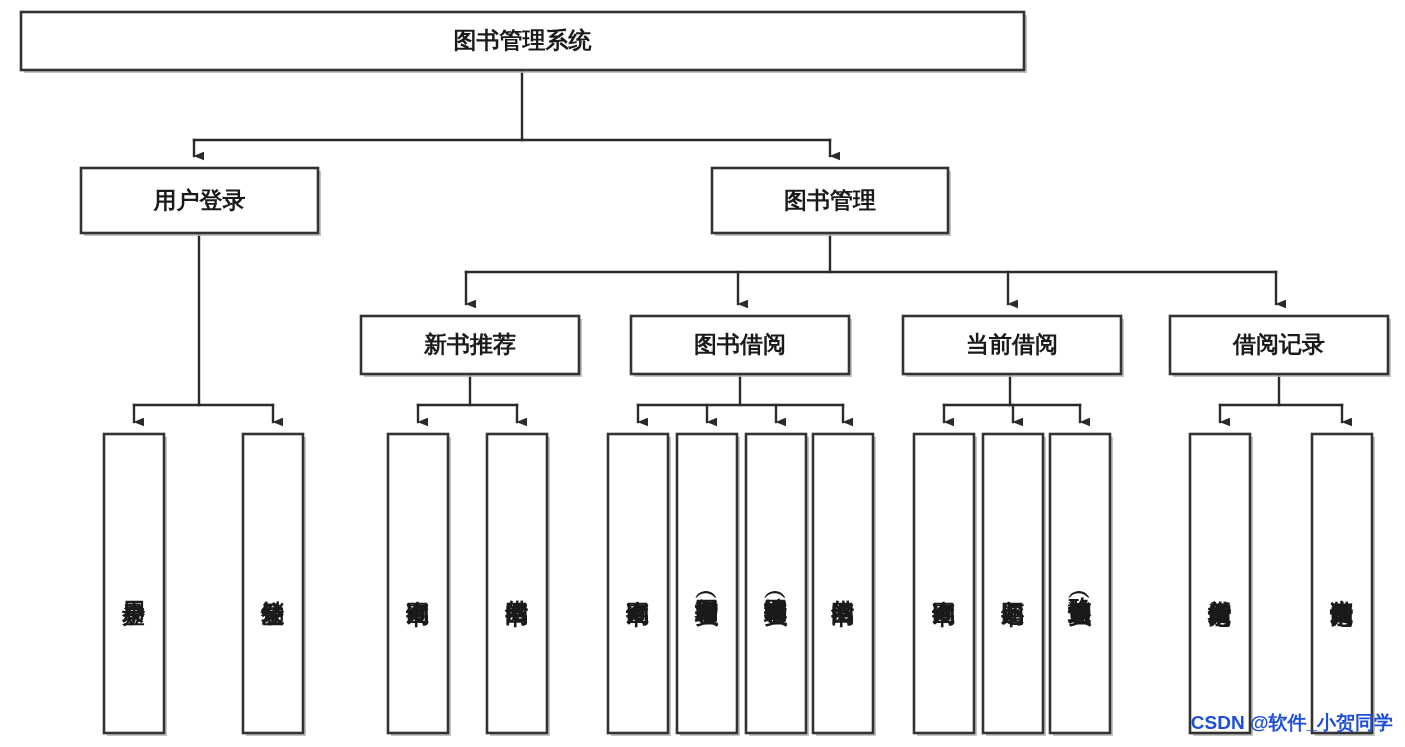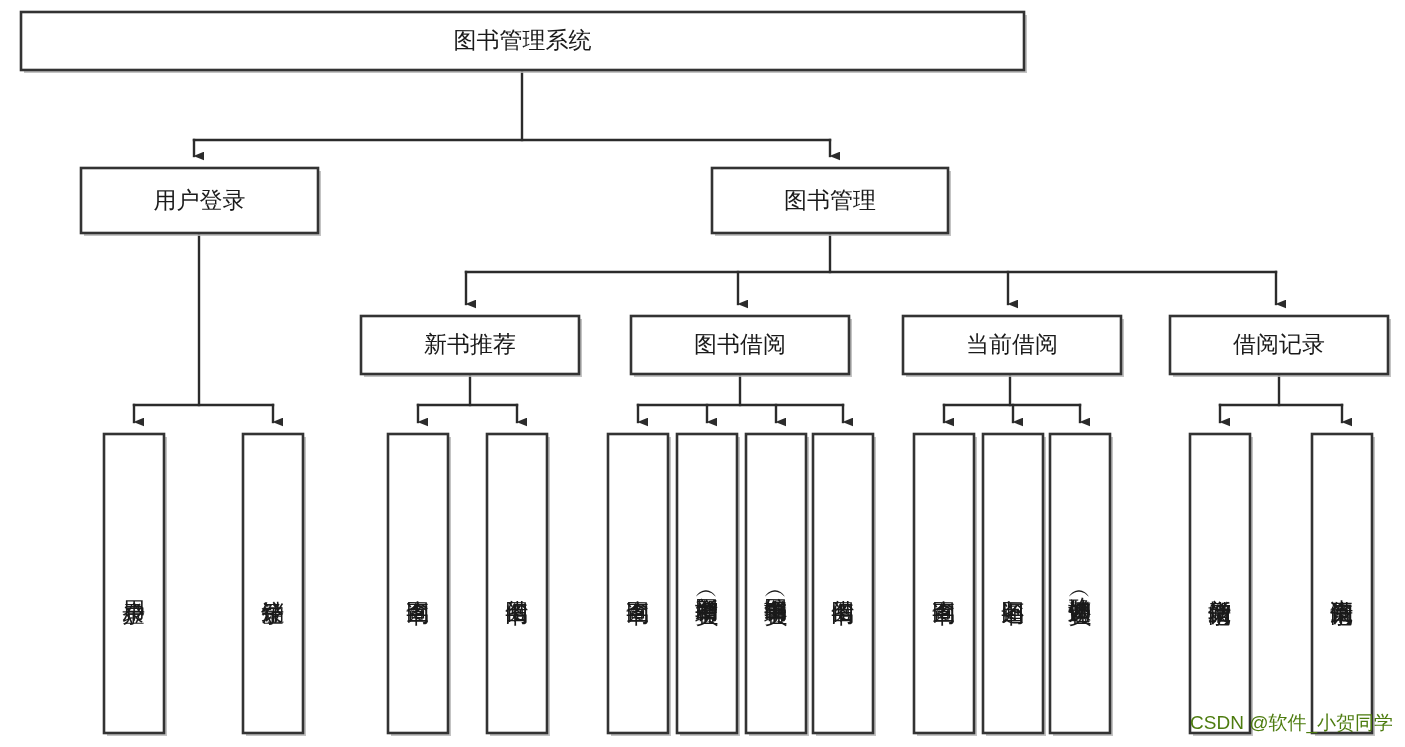--- a/index.html
+++ b/index.html
@@ -9,20 +9,21 @@
   }
   body {
     font-family: "Liberation Sans", "DejaVu Sans", sans-serif;
   }
   #diagram-root {
     position: relative;
     width: 1405px;
     height: 742px;
     background: #ffffff;
     overflow: hidden;
+    font-weight: bold;
   }
   svg.diagram-canvas {
     position: absolute;
     left: 0;
     top: 0;
     width: 1405px;
     height: 747px;
   }
   .node-box {
     fill: #ffffff;
@@ -66,21 +67,21 @@
     text-orientation: upright;
     letter-spacing: 1px;
     white-space: nowrap;
   }
   .watermark {
     position: absolute;
     right: 12px;
     bottom: 6px;
     font-family: "Liberation Sans", "DejaVu Sans", sans-serif;
     font-size: 19px;
-    color: #4d7c0f;
+    color: #1d4ed8;
     white-space: nowrap;
     user-select: none;
   }
 </style>
 </head>
 <body>
 
 <div id="diagram-root">
 
   <svg class="diagram-canvas" viewBox="0 0 1405 747">

